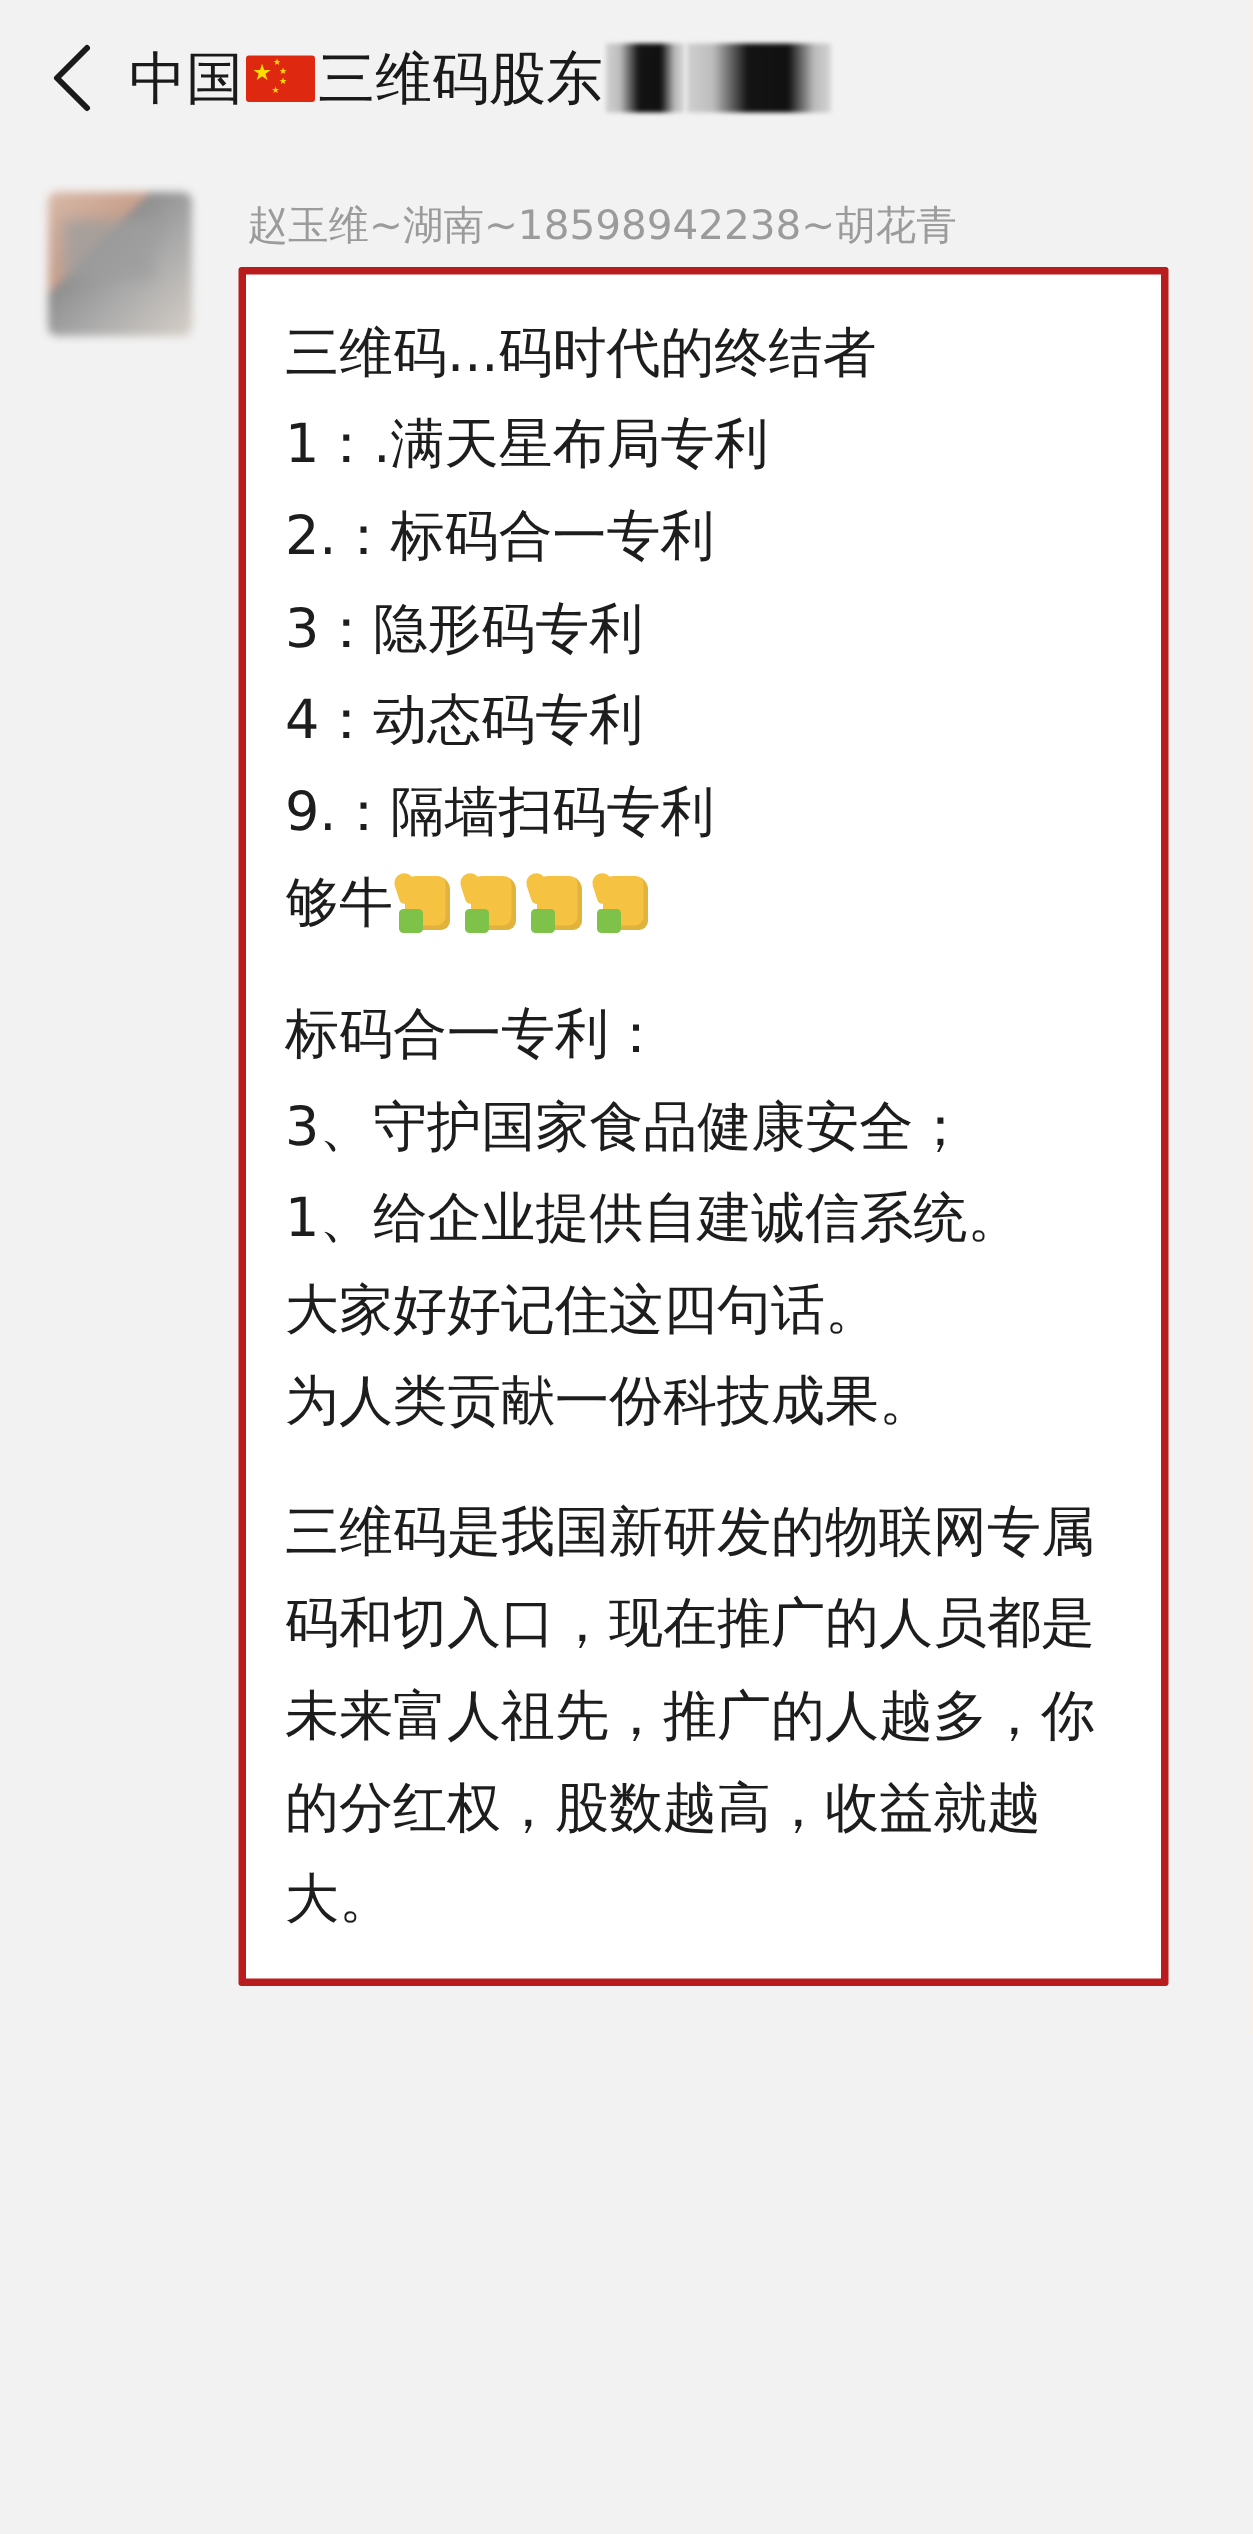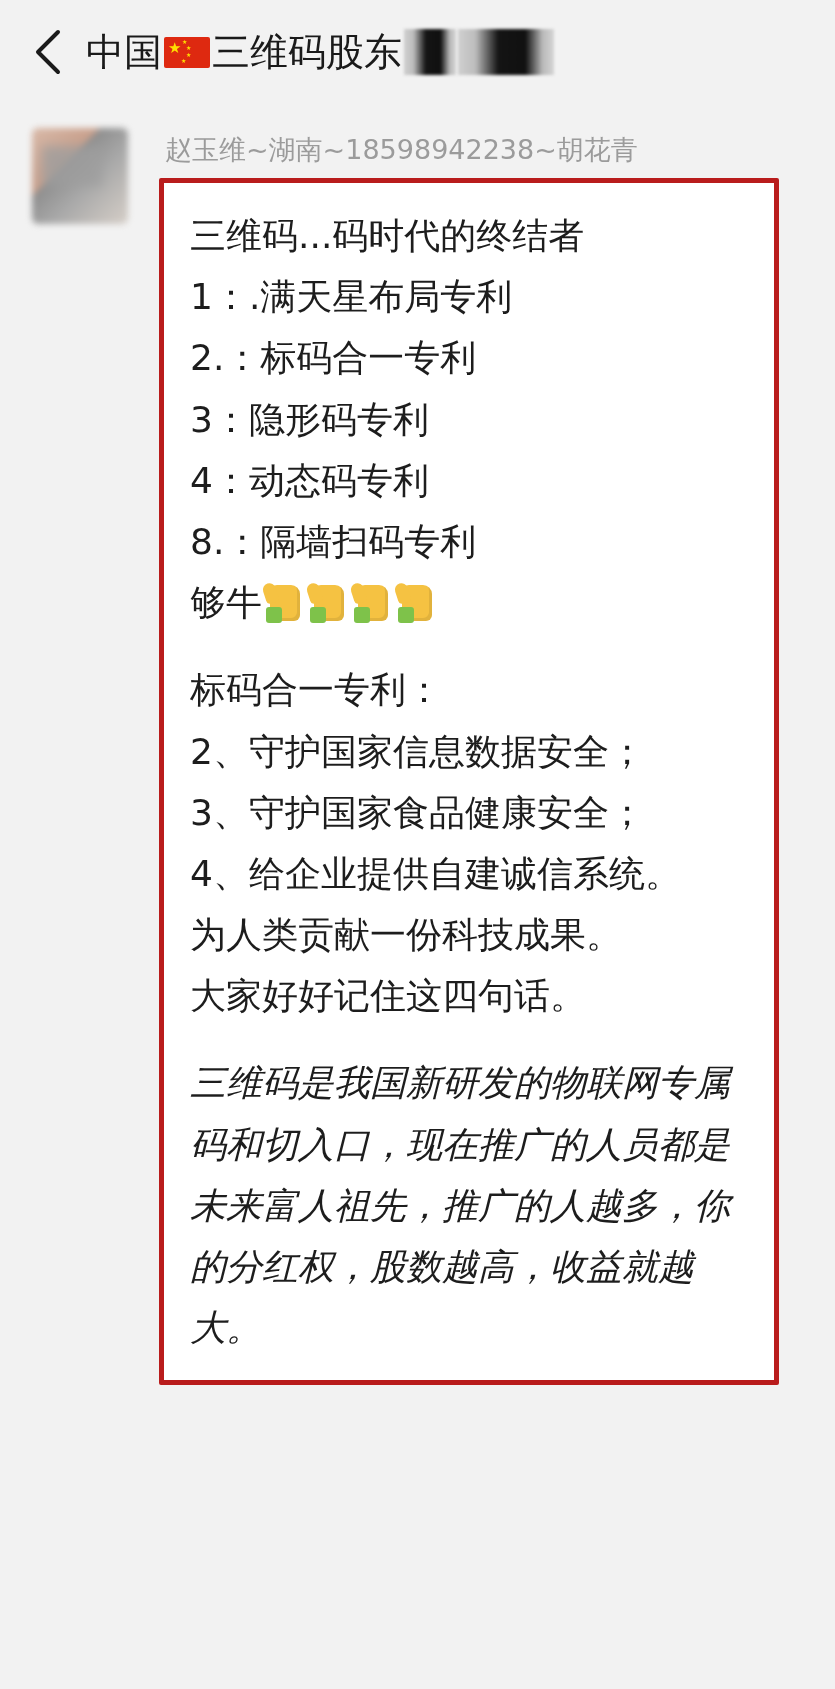--- a/index.html
+++ b/index.html
@@ -175,21 +175,20 @@
   .emoji-thumb .cuff {
     position: absolute;
     left: 4px; bottom: 0px;
     width: 16px; height: 16px;
     background: #7ec24a;
     border-radius: 3px;
   }
   .hidden-bottom {
     
     opacity: 1;
-    font-style: italic;
   }
 </style>
 </head>
 <body>
 
 <div class="screen">
 
   <div class="header">
     <div class="back-icon">
       <svg width="40" height="56" viewBox="0 0 40 56" aria-hidden="true">
@@ -215,29 +214,28 @@
     <div class="msg-row">
       <div class="avatar"></div>
       <div class="msg-col">
         <div class="sender">赵玉维~湖南~18598942238~胡花青</div>
         <div class="bubble">
           <p>三维码...码时代的终结者</p>
           <p>1：.满天星布局专利</p>
           <p>2.：标码合一专利</p>
           <p>3：隐形码专利</p>
           <p>4：动态码专利</p>
-          <p>8.：隔墙扫码专利</p>
+          <p>9.：隔墙扫码专利</p>
           <p><span>够牛</span><span class="emoji-thumb"><span class="hand"></span><span class="up"></span><span class="cuff"></span></span><span class="emoji-thumb"><span class="hand"></span><span class="up"></span><span class="cuff"></span></span><span class="emoji-thumb"><span class="hand"></span><span class="up"></span><span class="cuff"></span></span><span class="emoji-thumb"><span class="hand"></span><span class="up"></span><span class="cuff"></span></span></p>
           <p class="blank"></p>
           <p>标码合一专利：</p>
-          <p>2、守护国家信息数据安全；</p>
           <p>3、守护国家食品健康安全；</p>
-          <p>4、给企业提供自建诚信系统。</p>
+          <p>1、给企业提供自建诚信系统。</p>
+          <p>大家好好记住这四句话。</p>
           <p>为人类贡献一份科技成果。</p>
-          <p>大家好好记住这四句话。</p>
           <p class="blank"></p>
           <p class="hidden-bottom">三维码是我国新研发的物联网专属码和切入口，现在推广的人员都是未来富人祖先，推广的人越多，你的分红权，股数越高，收益就越大。</p>
         </div>
       </div>
     </div>
   </div>
 
 </div>
 
 </body></html>

